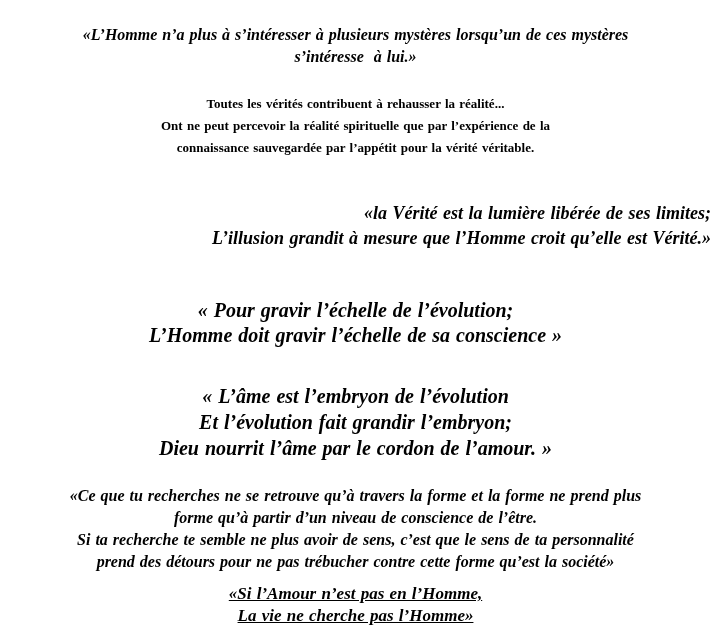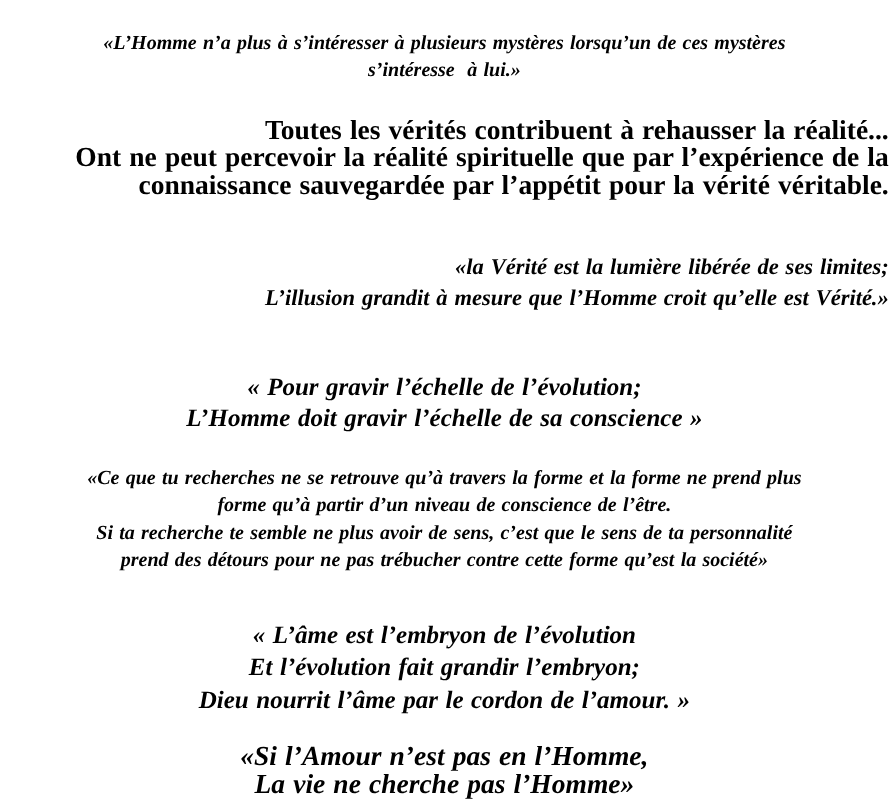--- a/index.html
+++ b/index.html
@@ -30,24 +30,23 @@
   
   .q1 {
     font-style: italic;
     font-size: 16px;
     line-height: 22px;
     margin-top: 24px;
   }
   
   .q2 {
     font-style: normal;
-    font-size: 22px;
+    font-size: 13px;
     line-height: 22px;
     margin-top: 25px;
-    text-align: right;
   }
   
   .q3 {
     font-style: italic;
     font-size: 18px;
     line-height: 25px;
     margin-top: 42px;
     text-align: right;
   }
   
@@ -67,40 +66,41 @@
   
   .q6 {
     font-style: italic;
     font-size: 16px;
     line-height: 22px;
     margin-top: 24px;
   }
   
   .q7 {
     font-style: italic;
-    font-size: 22px;
+    font-size: 17px;
     line-height: 22px;
-    margin-top: 21px;
+    margin-top: 10px;
+    text-decoration: underline;
   }
 </style>
 </head>
 <body>
 
 <main class="page">
   <p class="q q1">«L’Homme n’a plus à s’intéresser à plusieurs mystères lorsqu’un de ces mystères
 s’intéresse  à lui.»</p>
   <p class="q q2">Toutes les vérités contribuent à rehausser la réalité...
 Ont ne peut percevoir la réalité spirituelle que par l’expérience de la
 connaissance sauvegardée par l’appétit pour la vérité véritable.</p>
   <p class="q q3">«la Vérité est la lumière libérée de ses limites;
 L’illusion grandit à mesure que l’Homme croit qu’elle est Vérité.»</p>
   <p class="q q4">« Pour gravir l’échelle de l’évolution;
 L’Homme doit gravir l’échelle de sa conscience »</p>
+  <p class="q q5">« L’âme est l’embryon de l’évolution
+Et l’évolution fait grandir l’embryon;
+Dieu nourrit l’âme par le cordon de l’amour. »</p>
   <p class="q q6">«Ce que tu recherches ne se retrouve qu’à travers la forme et la forme ne prend plus
 forme qu’à partir d’un niveau de conscience de l’être.
 Si ta recherche te semble ne plus avoir de sens, c’est que le sens de ta personnalité
 prend des détours pour ne pas trébucher contre cette forme qu’est la société»</p>
-  <p class="q q5">« L’âme est l’embryon de l’évolution
-Et l’évolution fait grandir l’embryon;
-Dieu nourrit l’âme par le cordon de l’amour. »</p>
   <p class="q q7">«Si l’Amour n’est pas en l’Homme,
 La vie ne cherche pas l’Homme»</p>
 </main>
 
 </body></html>

